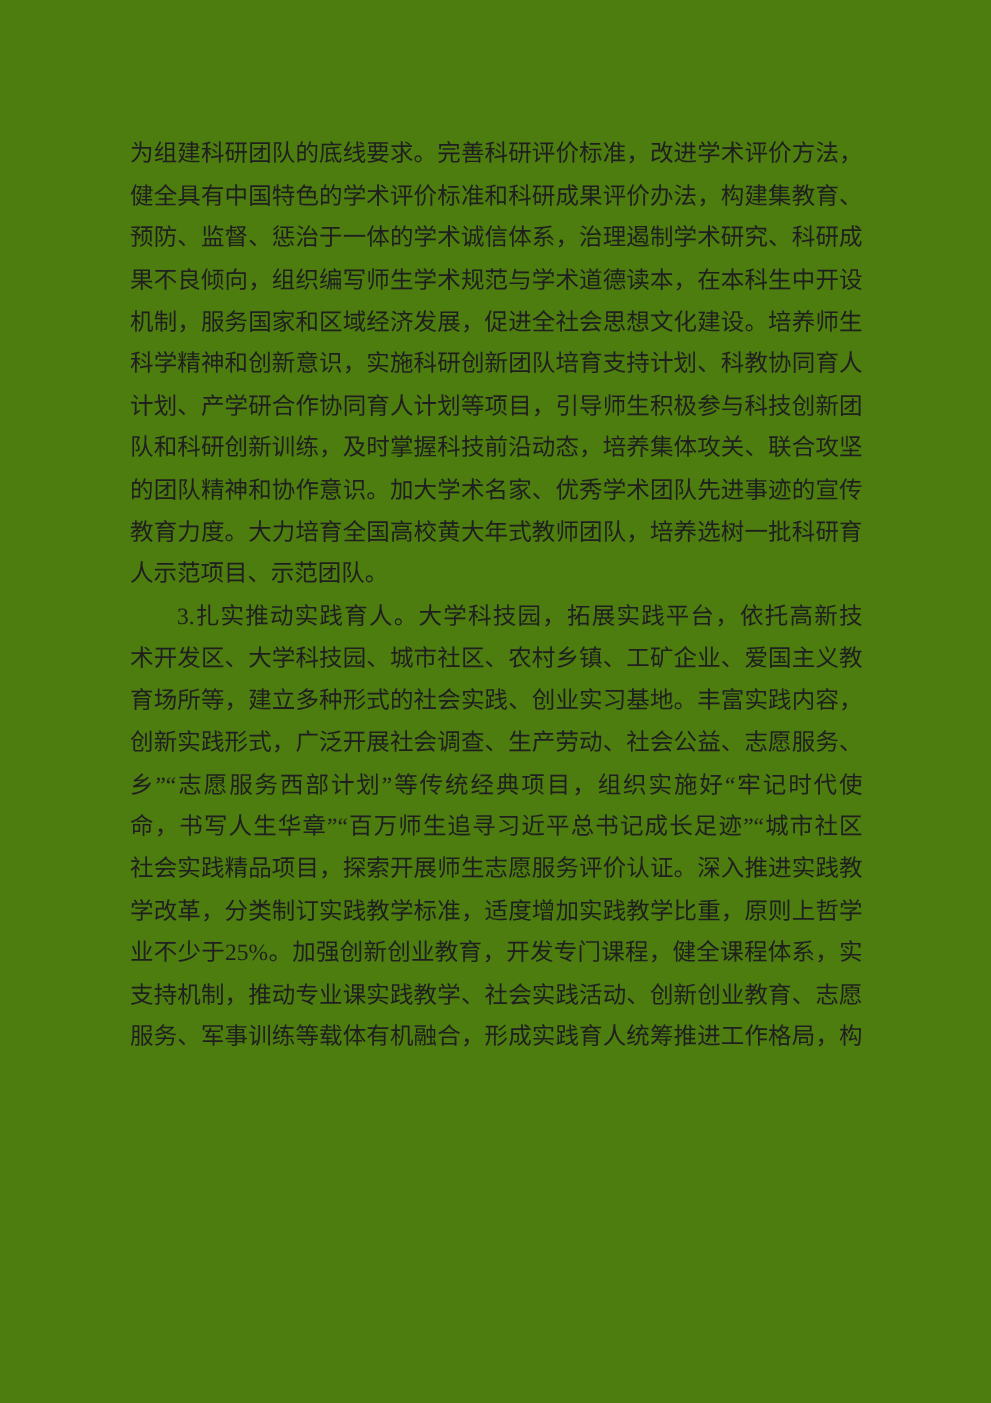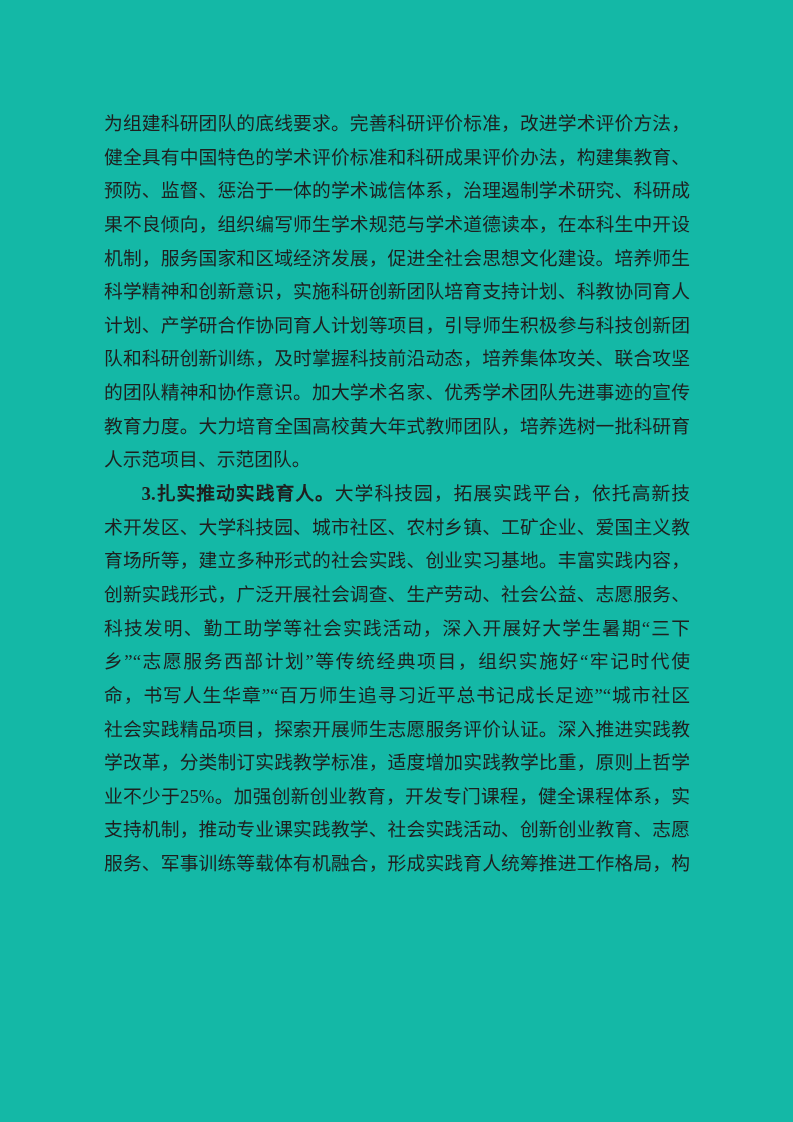--- a/index.html
+++ b/index.html
@@ -32,27 +32,27 @@
   }
   
   .p1-lines .line:last-child {
     text-align: left;
     text-align-last: left;
   }
   .first-line {
     text-indent: 2em;
   }
   .bold-heading {
-    font-weight: 700;
+    font-weight: 400;
   }
 </style>
 </head>
 <body>
 
-<div class="page" style="background: #14b8a6; color: rgb(31, 31, 31);">
+<div class="page" style="background: #4d7c0f; color: rgb(31, 31, 31);">
   <main class="text-block">
 
     <section class="paragraph">
       <div class="lines p1-lines">
           <div class="line">为组建科研团队的底线要求。完善科研评价标准，改进学术评价方法，</div>
           <div class="line">健全具有中国特色的学术评价标准和科研成果评价办法，构建集教育、</div>
           <div class="line">预防、监督、惩治于一体的学术诚信体系，治理遏制学术研究、科研成</div>
           <div class="line">果不良倾向，组织编写师生学术规范与学术道德读本，在本科生中开设</div>
           <div class="line">机制，服务国家和区域经济发展，促进全社会思想文化建设。培养师生</div>
           <div class="line">科学精神和创新意识，实施科研创新团队培育支持计划、科教协同育人</div>
@@ -63,21 +63,20 @@
           <div class="line">人示范项目、示范团队。</div>
         </div>
     </section>
 
     <section class="paragraph">
       <div class="line first-line"><span class="bold-heading">3.扎实推动实践育人。</span><span>大学科技园，拓展实践平台，依托高新技</span></div>
       <div class="lines p2-lines">
           <div class="line">术开发区、大学科技园、城市社区、农村乡镇、工矿企业、爱国主义教</div>
           <div class="line">育场所等，建立多种形式的社会实践、创业实习基地。丰富实践内容，</div>
           <div class="line">创新实践形式，广泛开展社会调查、生产劳动、社会公益、志愿服务、</div>
-          <div class="line">科技发明、勤工助学等社会实践活动，深入开展好大学生暑期“三下</div>
           <div class="line">乡”“志愿服务西部计划”等传统经典项目，组织实施好“牢记时代使</div>
           <div class="line">命，书写人生华章”“百万师生追寻习近平总书记成长足迹”“城市社区</div>
           <div class="line">社会实践精品项目，探索开展师生志愿服务评价认证。深入推进实践教</div>
           <div class="line">学改革，分类制订实践教学标准，适度增加实践教学比重，原则上哲学</div>
           <div class="line">业不少于25%。加强创新创业教育，开发专门课程，健全课程体系，实</div>
           <div class="line">支持机制，推动专业课实践教学、社会实践活动、创新创业教育、志愿</div>
           <div class="line">服务、军事训练等载体有机融合，形成实践育人统筹推进工作格局，构</div>
         </div>
     </section>
 

